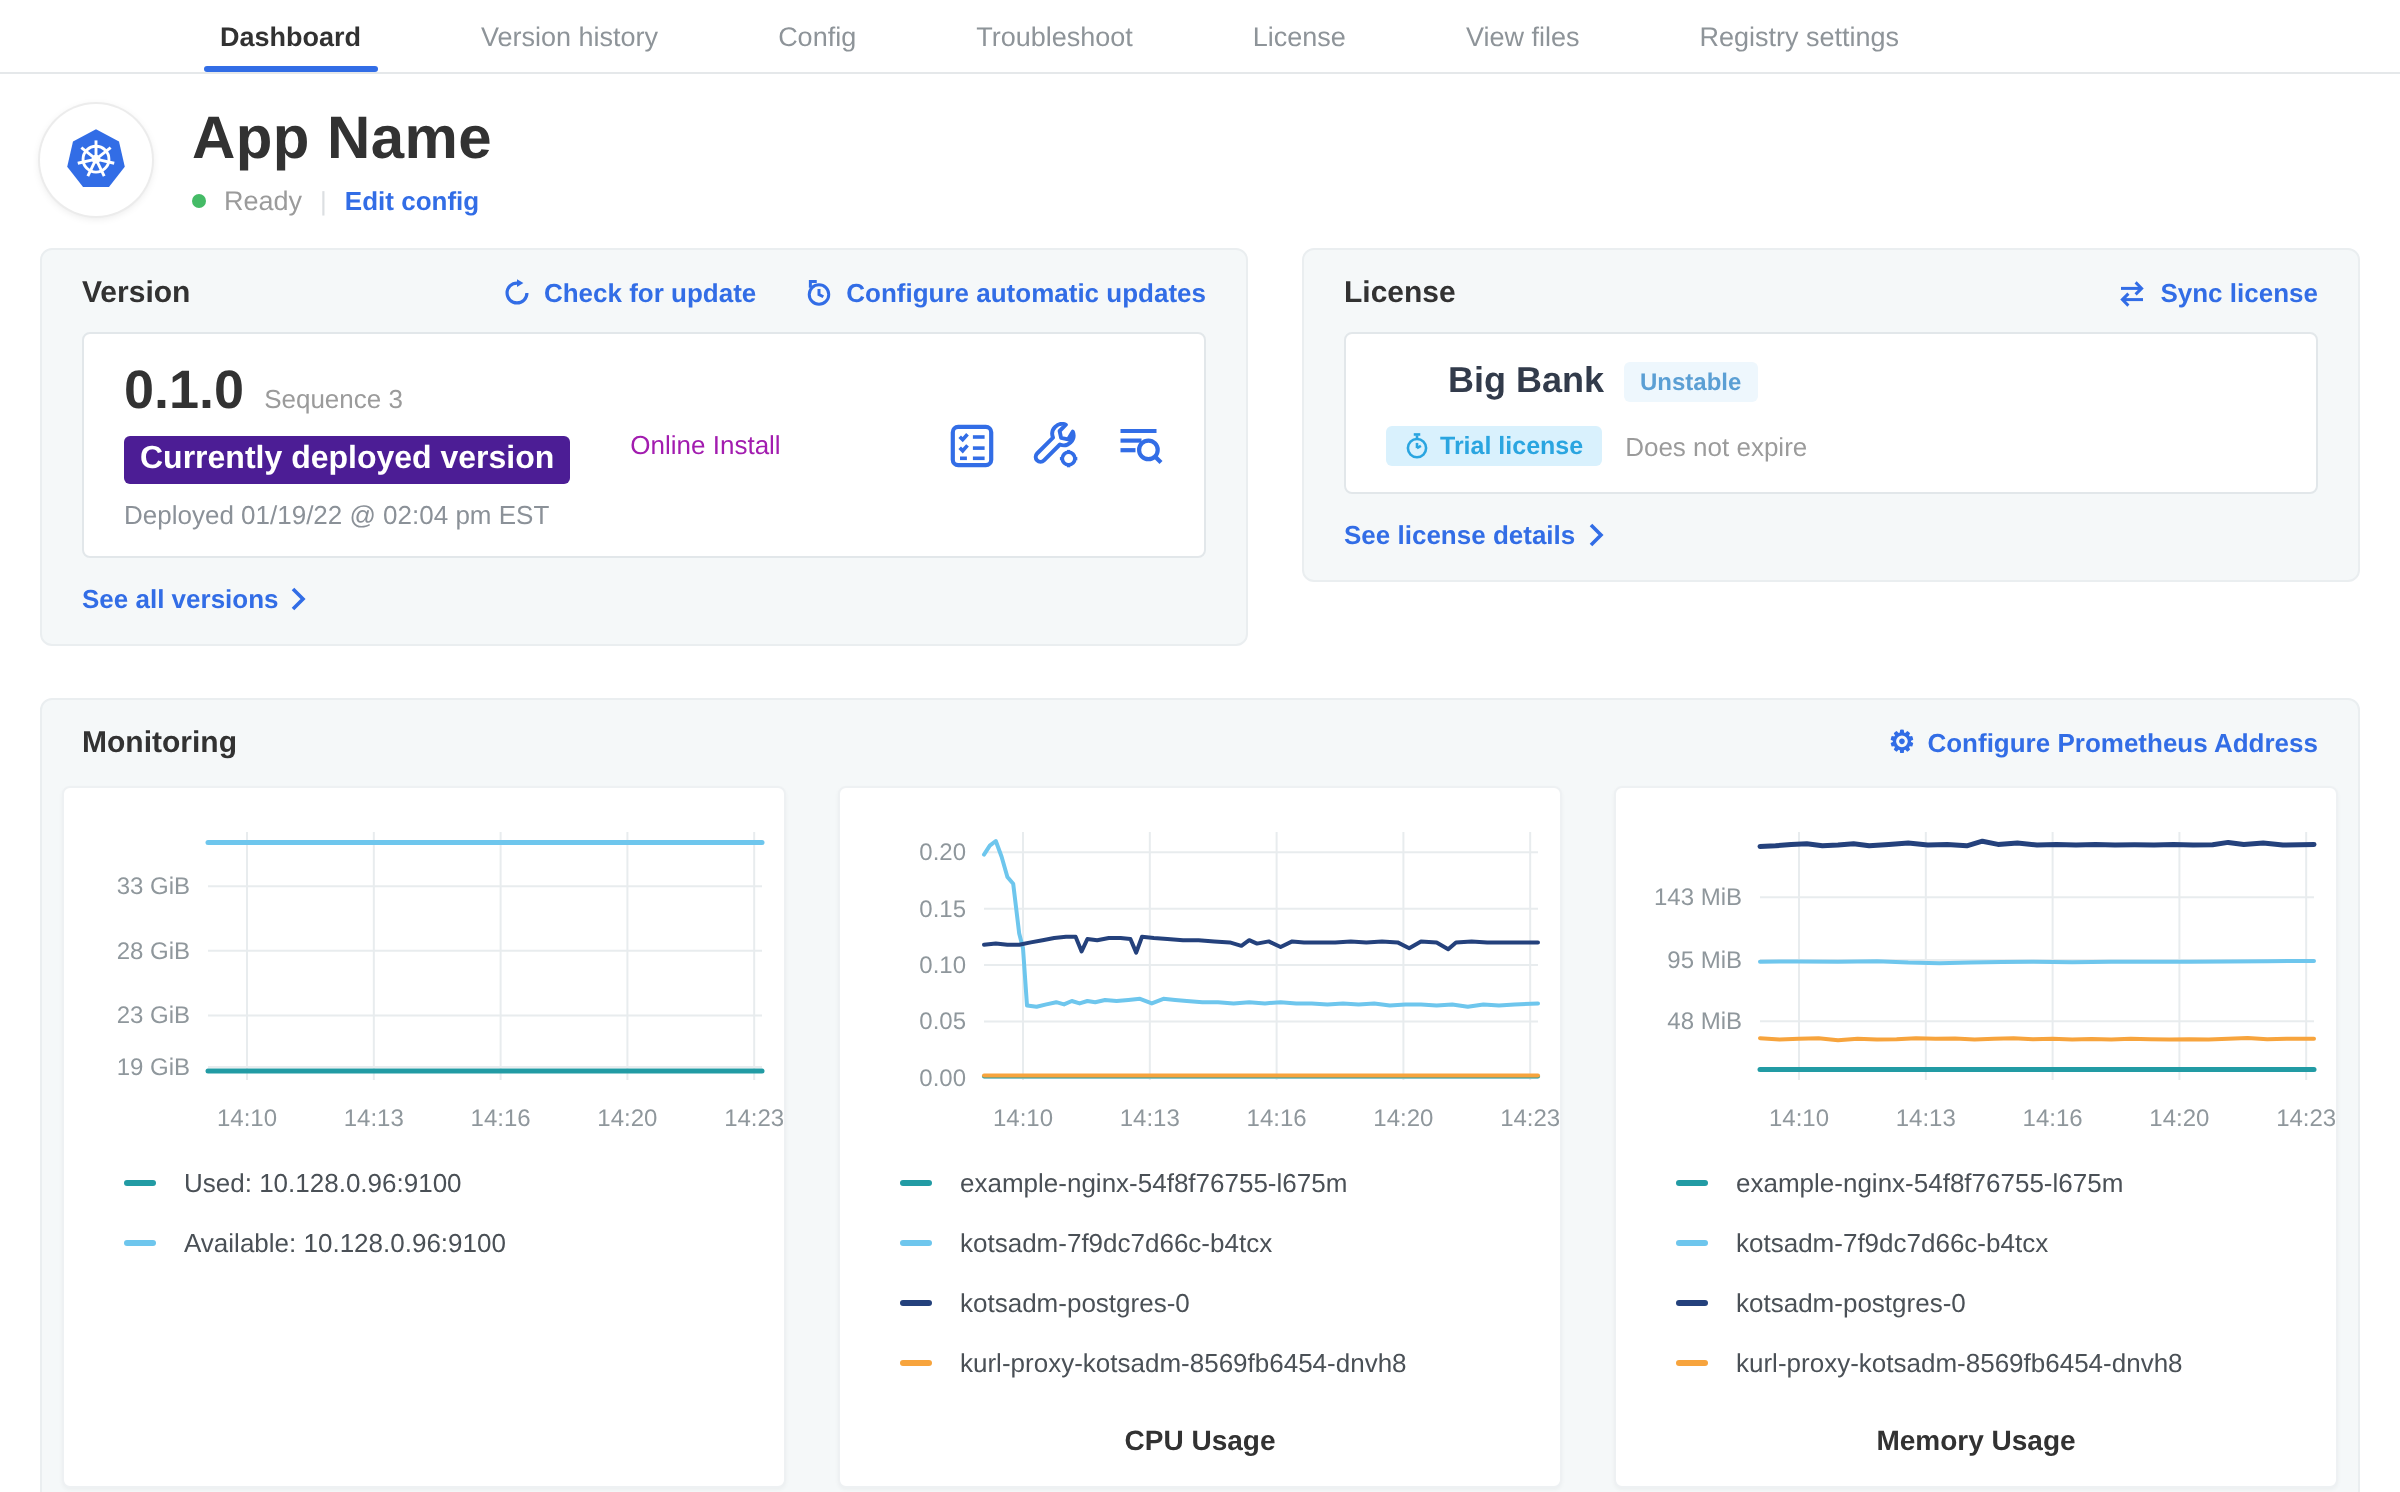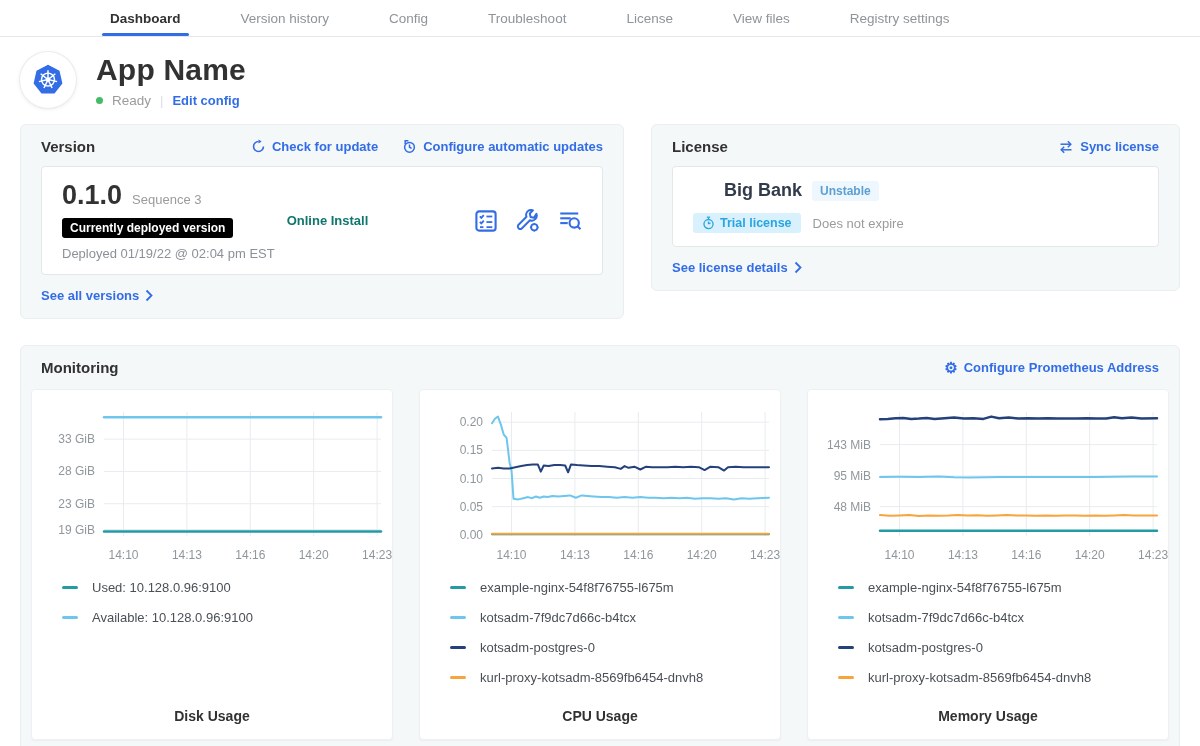--- a/index.html
+++ b/index.html
@@ -38,24 +38,24 @@
   .panel-head { display: flex; justify-content: space-between; align-items: center;
                 margin-bottom: 11px; }
   .panel-title { font-size: 15px; font-weight: 700; }
   .head-links { display: flex; gap: 24px; }
   .inner-card { background: #fff; border: 1px solid #e2e7ea; border-radius: 4px;
                 padding: 13px 20px; }
   .ver-flex { display: flex; align-items: center; }
   .ver-num-row { display: flex; align-items: baseline; gap: 10px; }
   .ver-num { font-size: 27px; font-weight: 700; }
   .seq { font-size: 13px; color: #9b9b9b; }
-  .badge-green { display: inline-block; background: #000000; color: #fff; font-size: 12px;
+  .badge-green { display: inline-block; background: #4c1d95; color: #fff; font-size: 16px;
                  font-weight: 700; padding: 3px 8px; border-radius: 3px; margin-top: 7px; }
   .deployed { font-size: 13px; color: #8b9198; margin-top: 8px; }
-  .online { color: #0f766e; font-weight: 700; margin-left: 12px; }
+  .online { color: #a21caf; font-weight: 400; margin-left: 30px; }
   .icon-row { margin-left: auto; display: flex; gap: 18px; align-items: center; }
   .icon-btn { cursor: pointer; display: flex; }
   .see-link { margin-top: 13px; display: inline-flex; }
   .cust-row { display: flex; align-items: center; gap: 10px; }
   .cust-name { font-size: 18px; font-weight: 700; color: #323b4b; margin-left: 31px; }
   .badge-unstable { background: #eef7fd; color: #5b9fd4; font-size: 12px; font-weight: 600;
                     padding: 3px 8px; border-radius: 3px; }
   .lic-row2 { display: flex; align-items: center; gap: 12px; margin-top: 12px; }
   .badge-trial { background: #d9f1fd; color: #2aa5e0; font-size: 12.5px; font-weight: 700;
                  padding: 3px 9px; border-radius: 3px; display: inline-flex;
@@ -275,21 +275,20 @@
       <ul class="legend">
           <li>
             <span class="dash" style="background: rgb(34, 155, 164);"></span>
             <span>Used: 10.128.0.96:9100</span>
           </li>
           <li>
             <span class="dash" style="background: rgb(110, 198, 237);"></span>
             <span>Available: 10.128.0.96:9100</span>
           </li>
         </ul>
-      <div class="chart-title">Disk Usage</div>
     </div>
     <div class="chart-card">
       <svg class="plot" width="360" height="168" viewBox="0 0 360 168">
           <line x1="91.50704225352112" y1="12" x2="91.50704225352112" y2="136" stroke="#e8ecee" stroke-width="1"></line>
           <line x1="154.90492957746477" y1="12" x2="154.90492957746477" y2="136" stroke="#e8ecee" stroke-width="1"></line>
           <line x1="218.30281690140848" y1="12" x2="218.30281690140848" y2="136" stroke="#e8ecee" stroke-width="1"></line>
           <line x1="281.70070422535207" y1="12" x2="281.70070422535207" y2="136" stroke="#e8ecee" stroke-width="1"></line>
           <line x1="345.0985915492958" y1="12" x2="345.0985915492958" y2="136" stroke="#e8ecee" stroke-width="1"></line>
           <line x1="72" y1="134.87272727272727" x2="349" y2="134.87272727272727" stroke="#e8ecee" stroke-width="1"></line>
           <line x1="72" y1="106.69090909090909" x2="349" y2="106.69090909090909" stroke="#e8ecee" stroke-width="1"></line>

